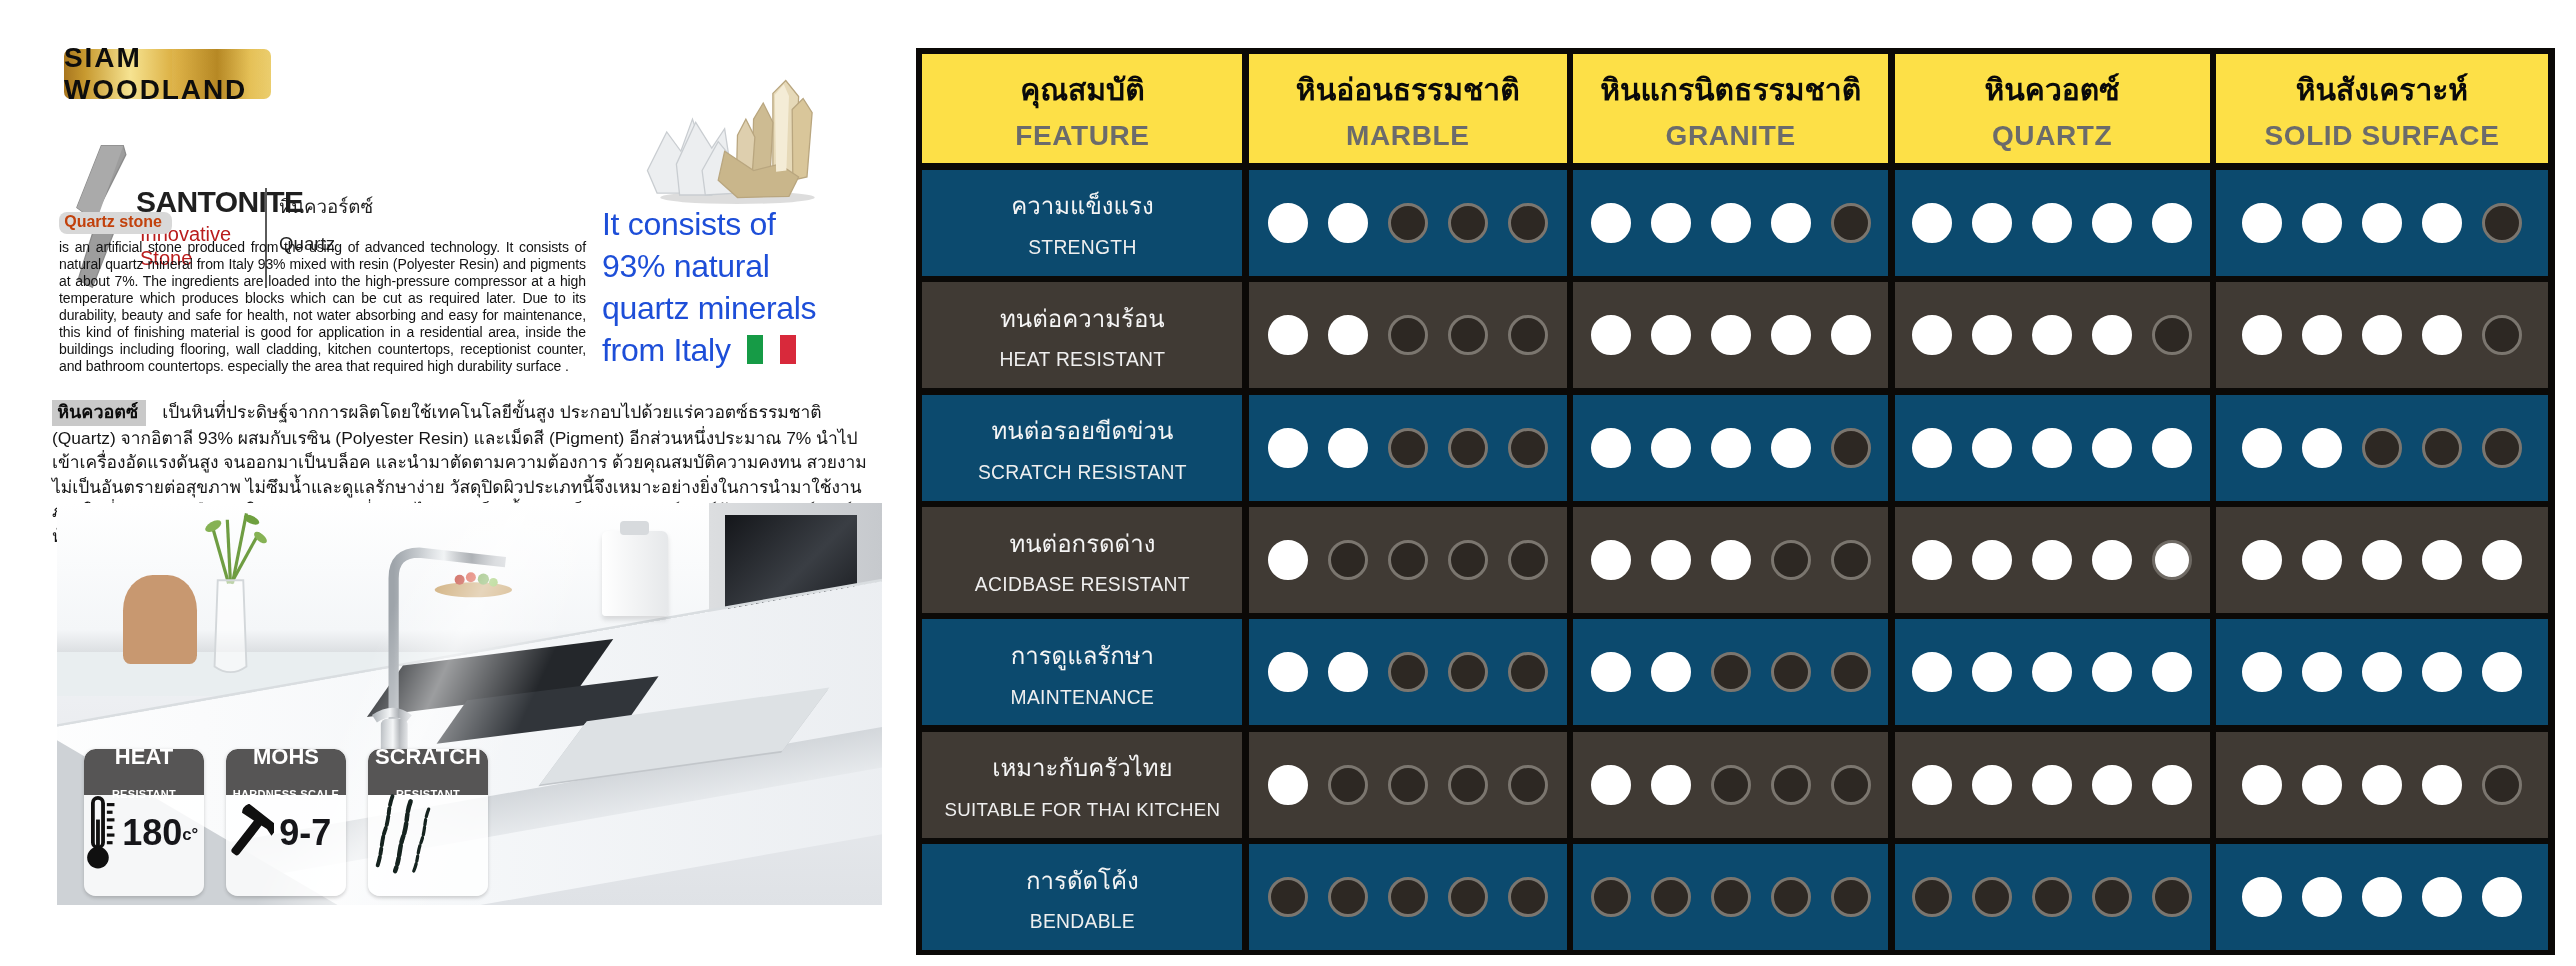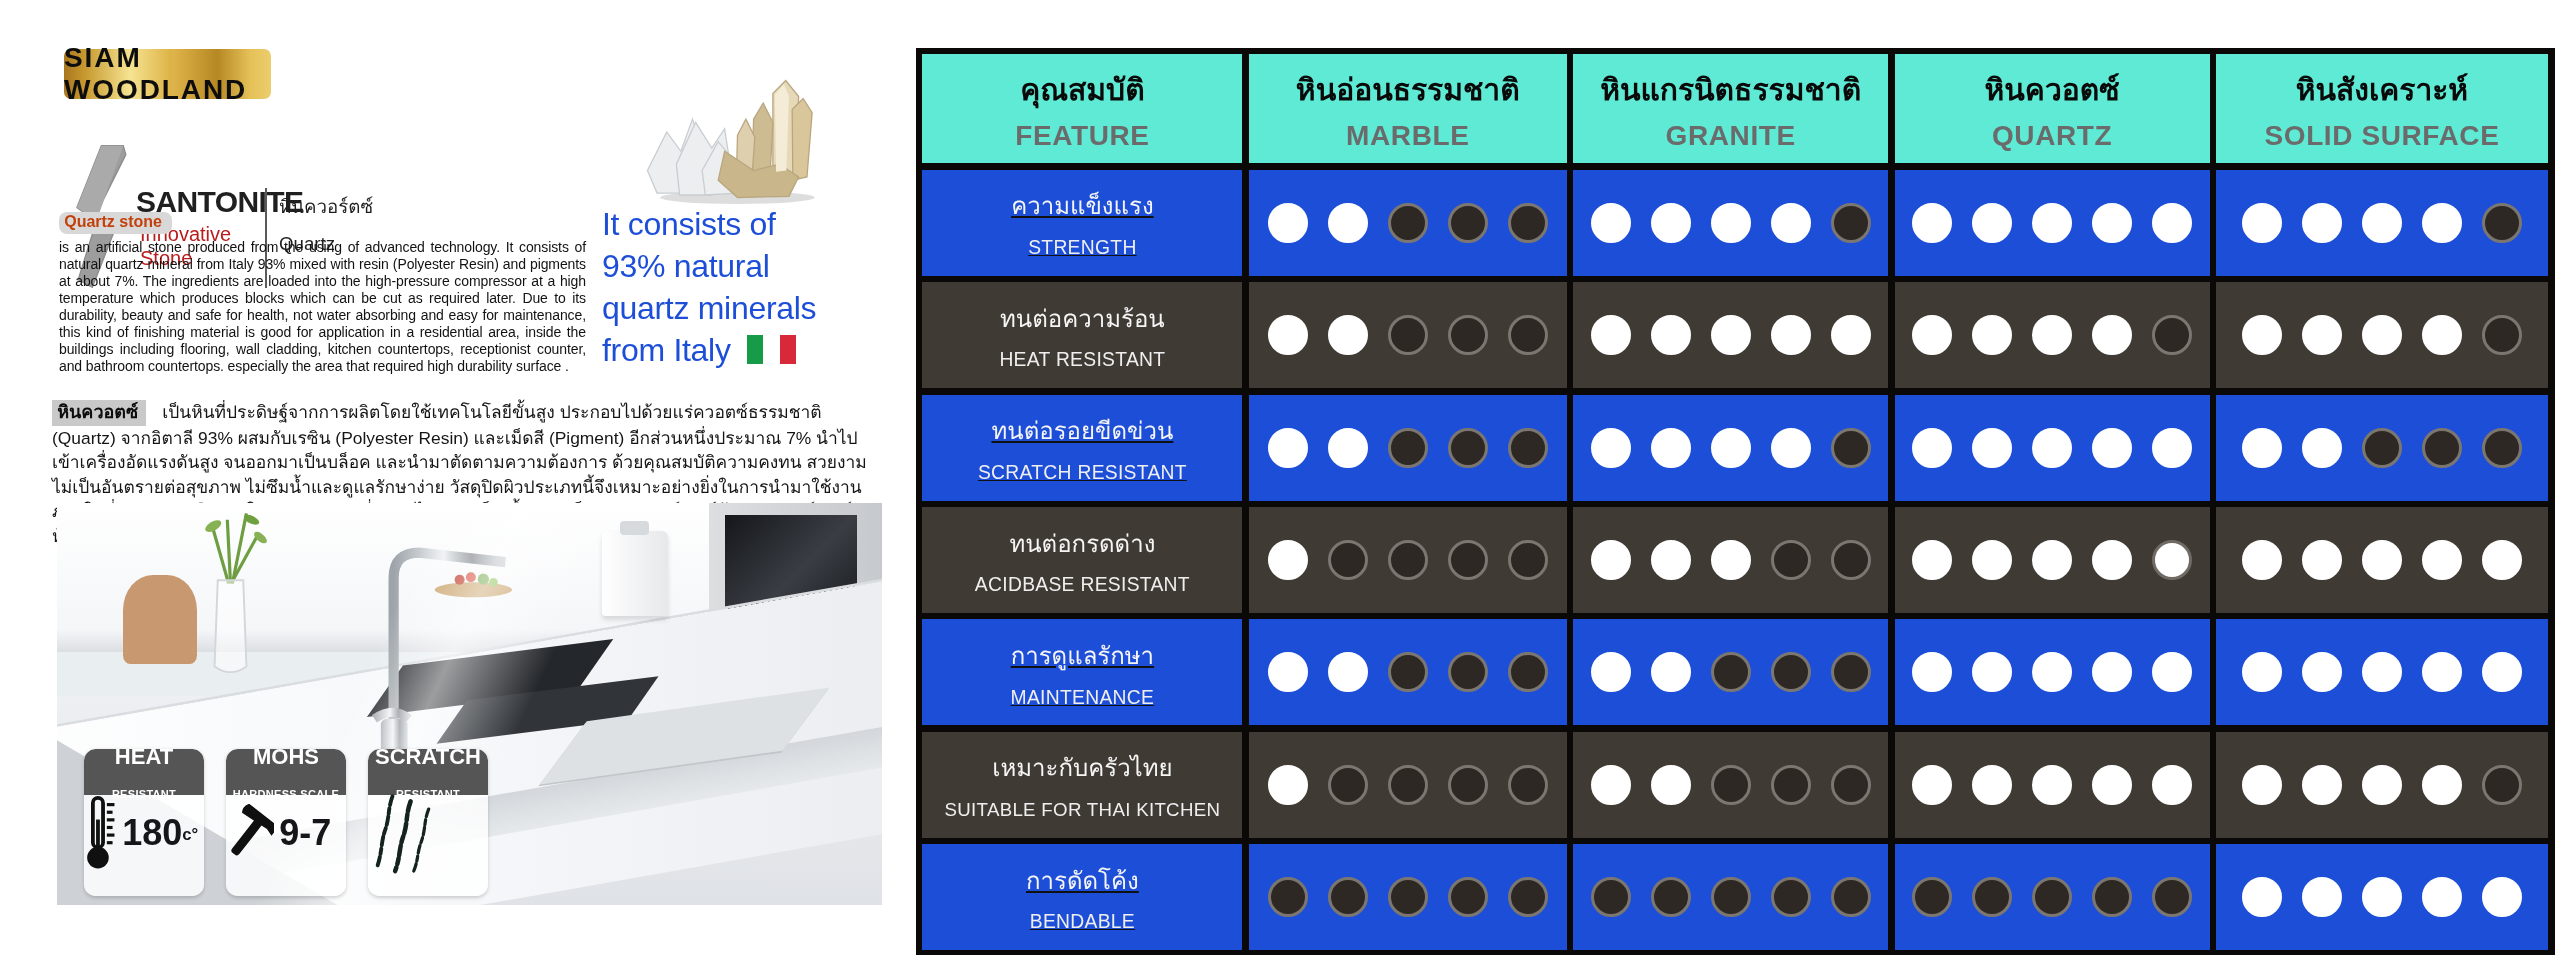--- a/index.html
+++ b/index.html
@@ -83,24 +83,24 @@
   .badge-sub{font-size:11px;font-weight:bold;letter-spacing:0.3px;}
   .badge-body{height:76px;display:flex;align-items:center;justify-content:flex-start;gap:5.2px;}
   .badge-value{font-size:36px;font-weight:bold;color:#16161a;}
   .badge-unit{font-size:16.7px;font-weight:bold;color:#16161a;vertical-align:5.2px;}
 
   
   .comp-table{position:absolute;left:916px;top:48px;width:1639px;height:907px;background:#0b0907;
     display:grid;grid-template-columns:320px 318px 315px 315px 332px;
     grid-template-rows:109px repeat(7,106px);gap:6.4px;padding:6.4px;box-sizing:border-box;}
   .cell{display:flex;flex-direction:column;align-items:center;justify-content:center;}
-  .head-cell{background:#5eead4;gap:7.7px;}
+  .head-cell{background:#fde047;gap:7.7px;}
   .head-th{font-size:30px;font-weight:bold;color:#0a0a0a;}
   .head-en{font-size:28px;font-weight:bold;color:#6b6b6b;letter-spacing:0.6px;}
-  .row-odd{background:#1d4ed8;text-decoration:underline;}
+  .row-odd{background:#0c4a6e;}
   .row-even{background:#403a34;}
   .label-th{font-size:24px;color:#f5f5f5;margin-bottom:11.6px;}
   .label-en{font-size:19.3px;color:#efefef;letter-spacing:0.3px;white-space:nowrap;}
   .dots{flex-direction:row;gap:20px;}
   .dot{width:40px;height:40px;border-radius:50%;box-sizing:border-box;}
   .dot.filled{background:#ffffff;border:3.2px solid #ffffff;}
   .dot.empty{background:#2d2823;border:3.2px solid #7b766f;}
   .dot.ringed{background:#ffffff;border:3.2px solid #6f6a64;}
 </style>
 </head>

